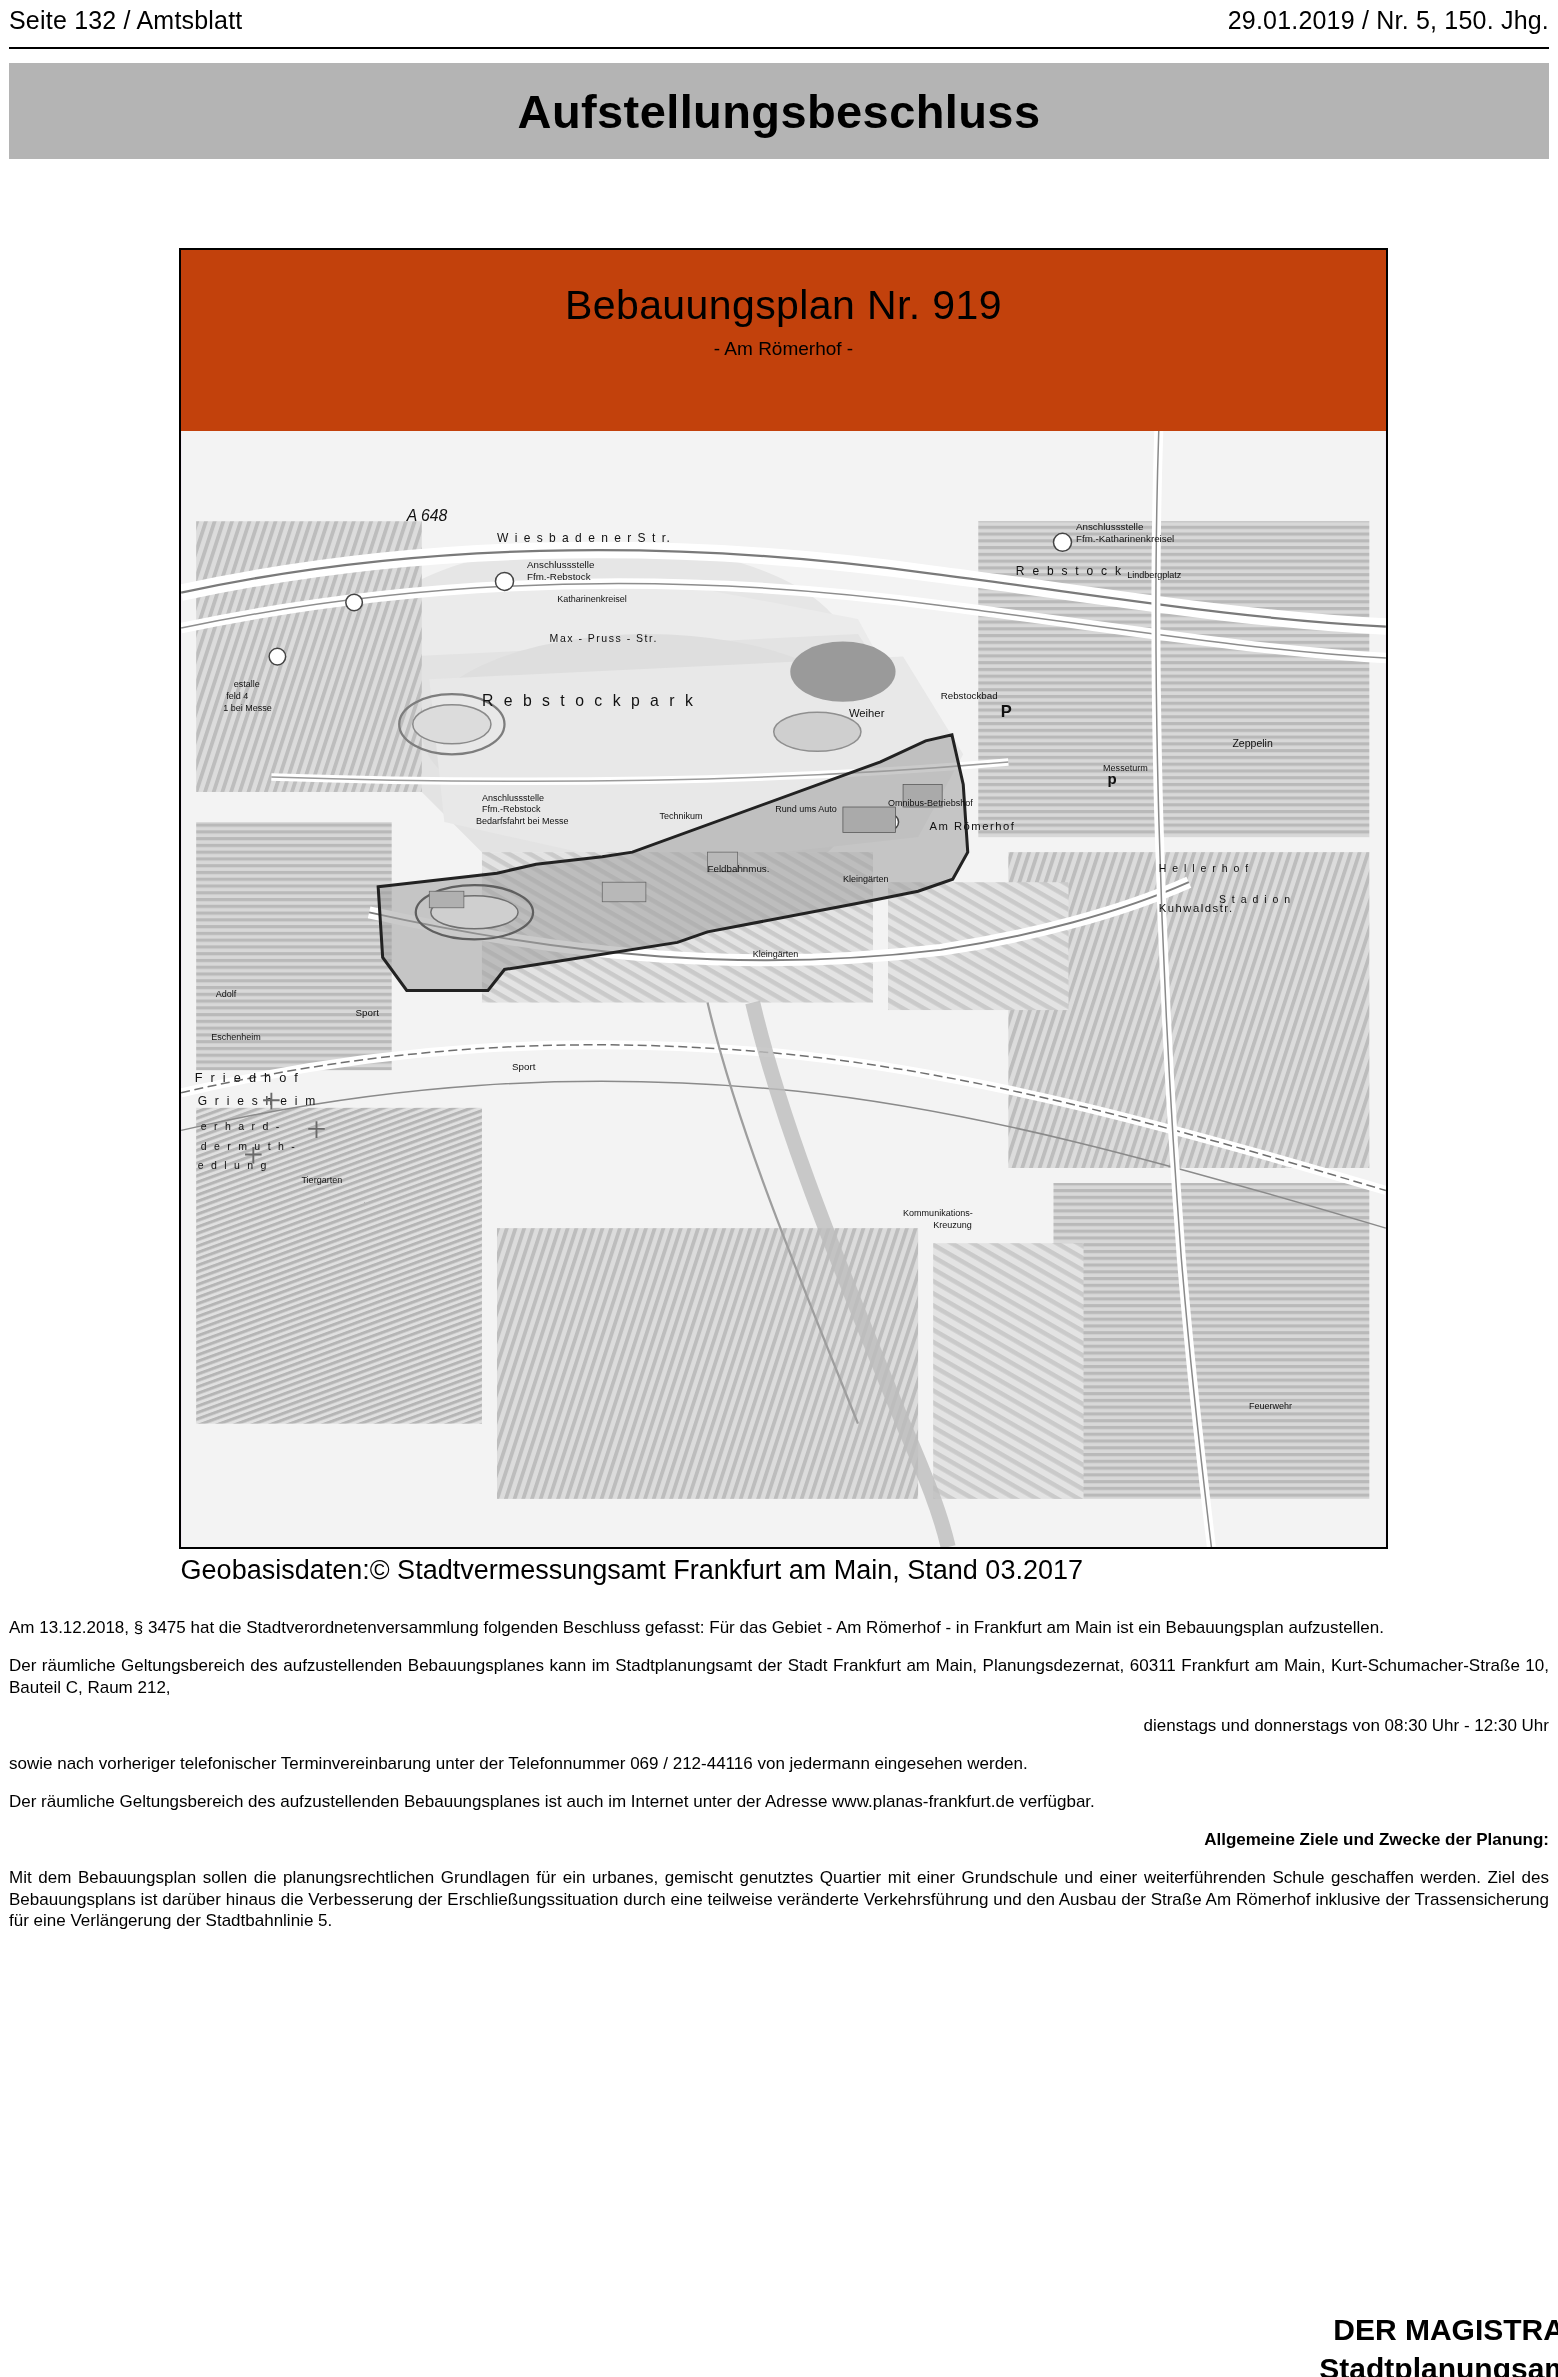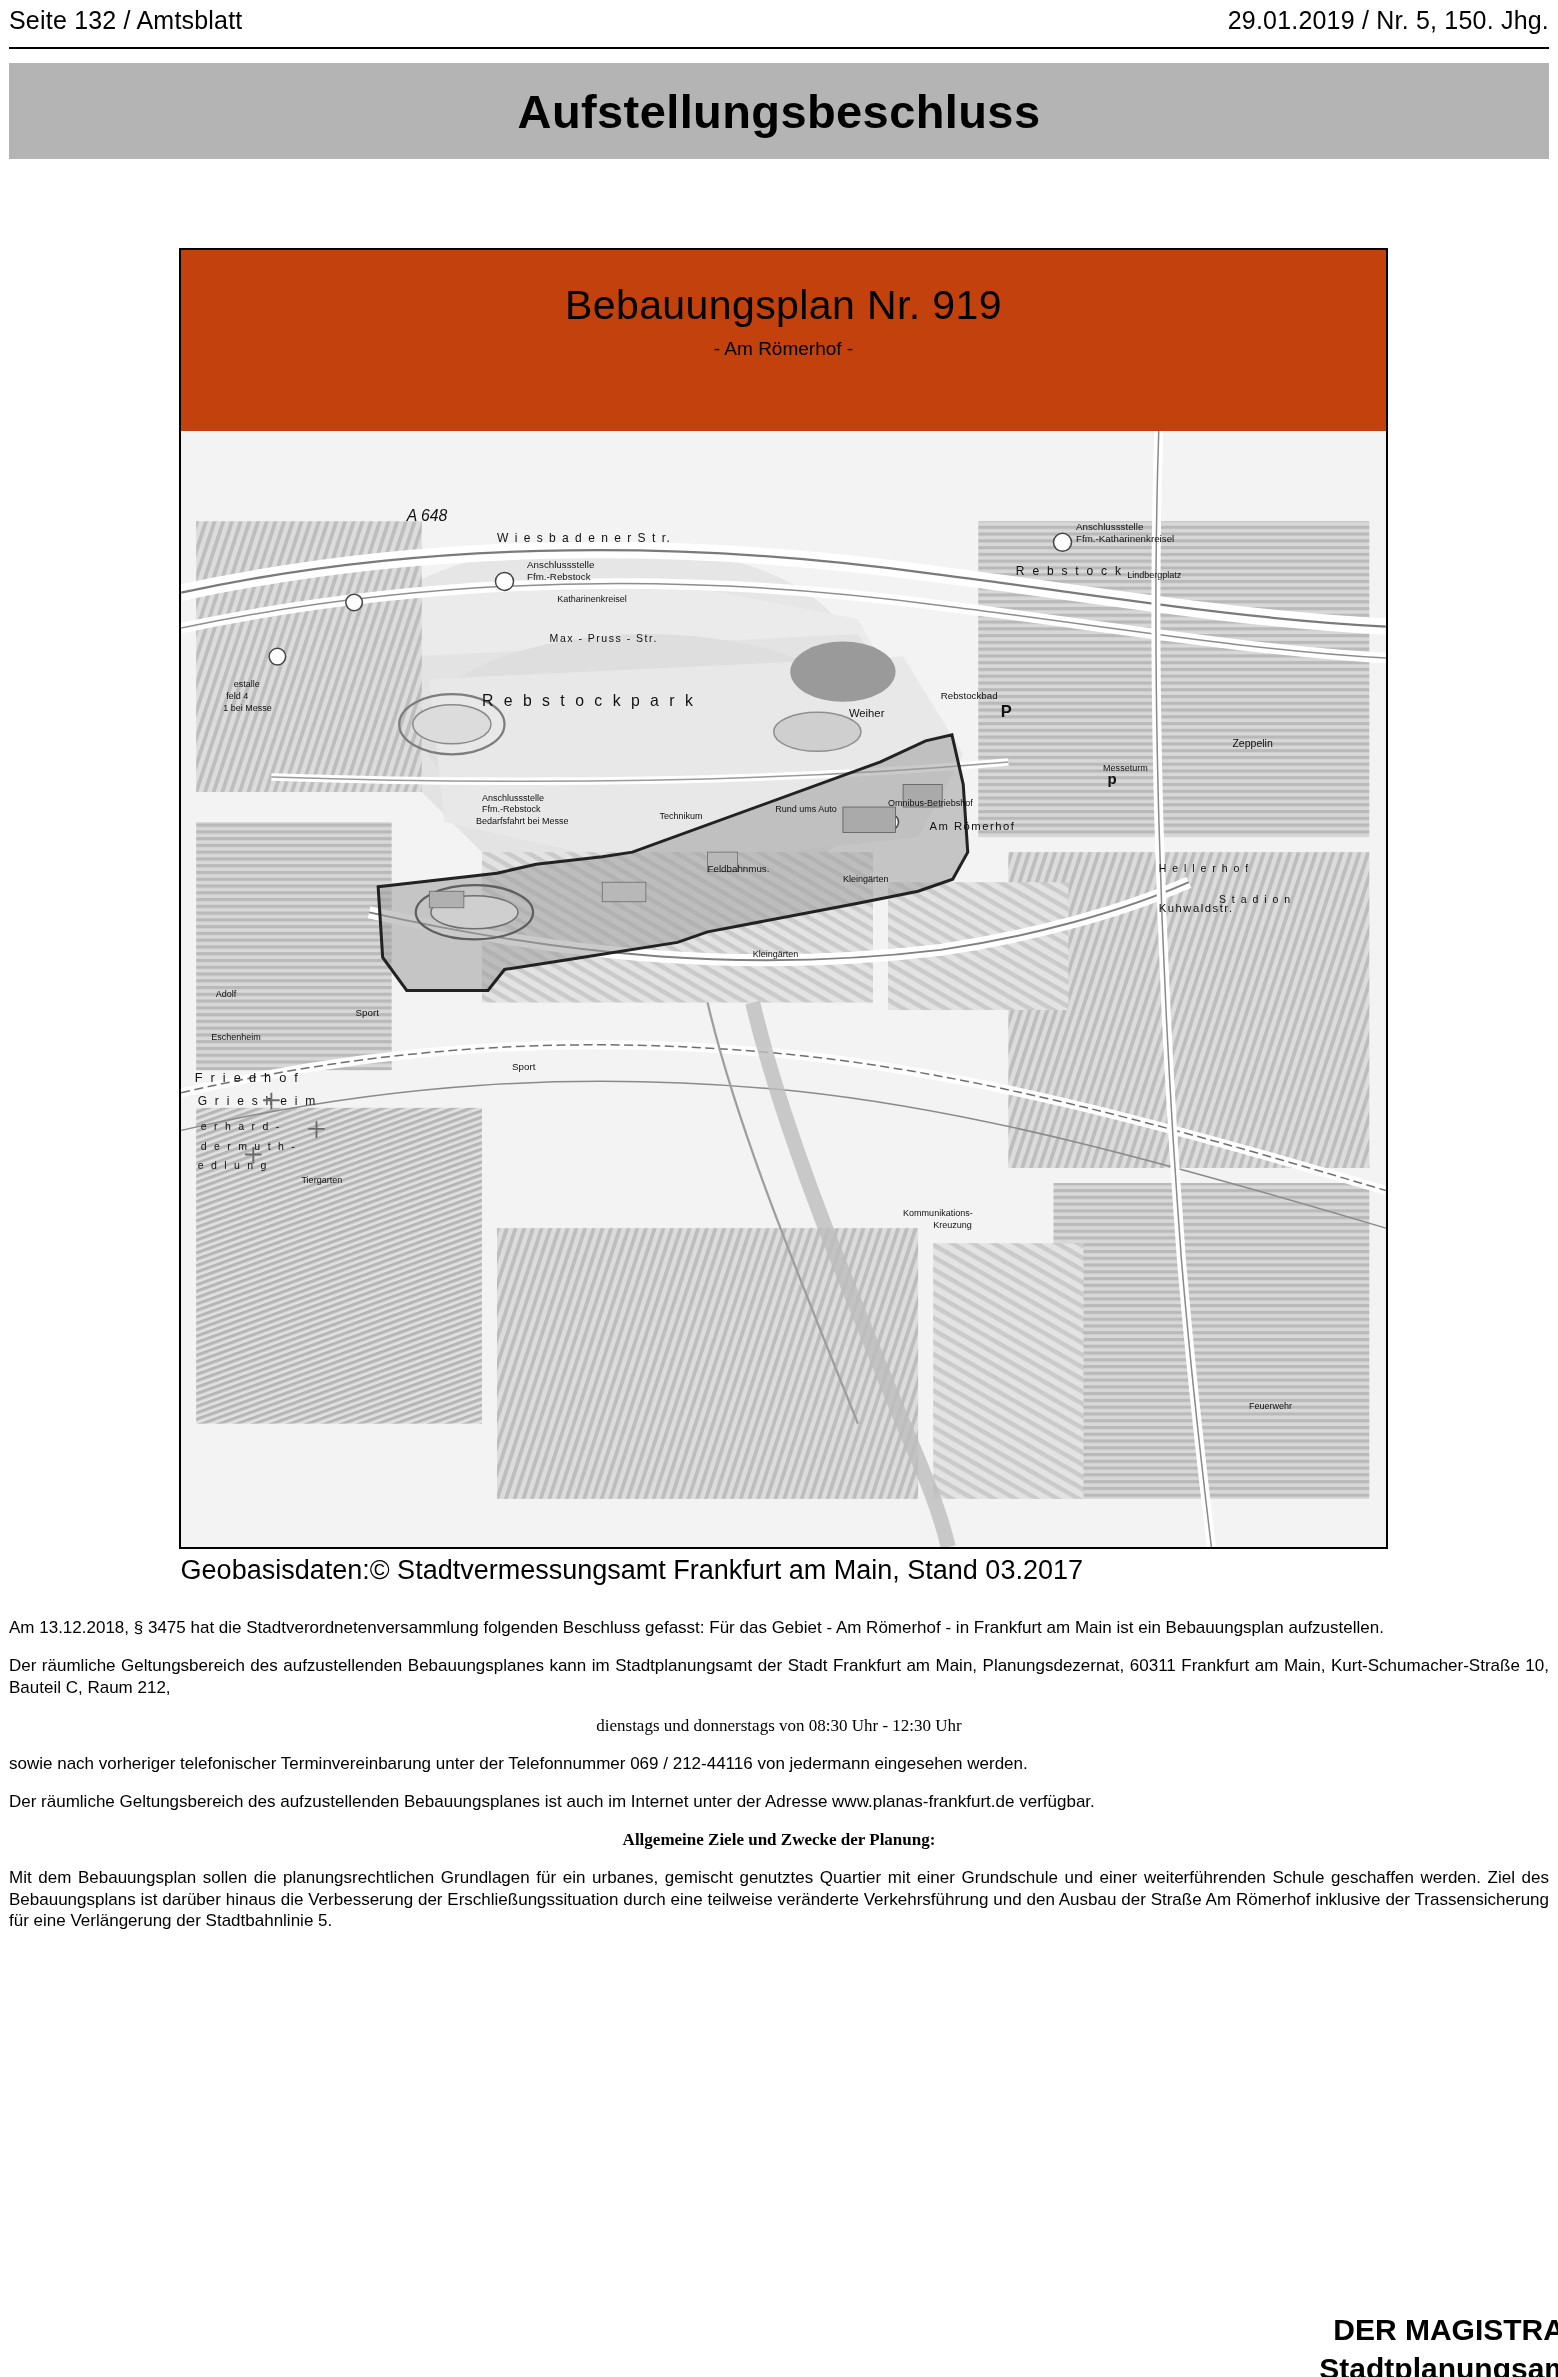--- a/index.html
+++ b/index.html
@@ -119,21 +119,21 @@
     left: 9px;
     top: 1617px;
     width: 1540px;
     font-size: 17px;
     line-height: 1.27;
   }
   .body p {
     margin: 0 0 16.5px 0;
     text-align: justify;
   }
-  .body p.nojust { text-align: center; font-family: Liberation Serif, serif; }
+  .body p.nojust { text-align: right; }
   .body p.bold { font-weight: bold; }
   
   .signature {
     position: absolute;
     right: 9px;
     bottom: 21px;
     text-align: right;
     font-size: 30px;
     font-weight: bold;
     line-height: 1.3;

